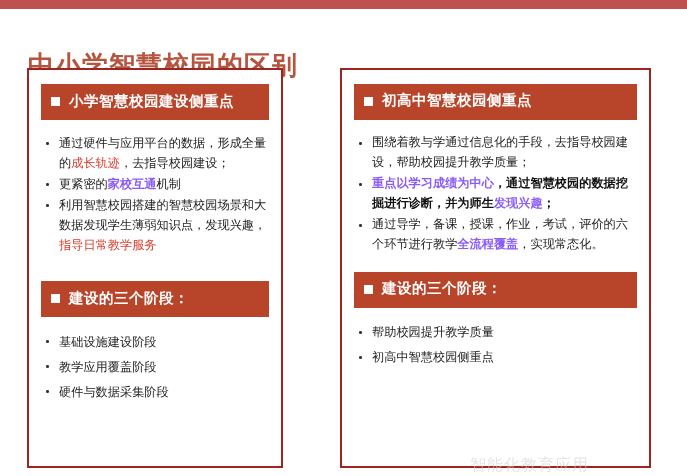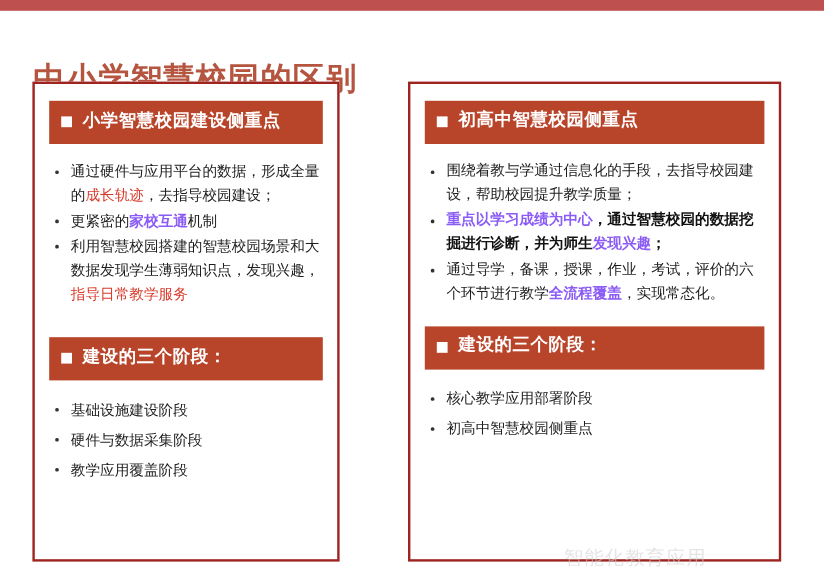--- a/index.html
+++ b/index.html
@@ -156,22 +156,22 @@
           <li><span>利用智慧校园搭建的智慧校园场景和大数据发现学生薄弱知识点，发现兴趣，</span><span class="hl">指导日常教学服务</span></li>
         </ul>
 
       <div class="sec-header sec-gap">
         <span class="sq"></span>
         <span>建设的三个阶段：</span>
       </div>
 
       <ul class="bullets compact list-gap-b">
           <li><span>基础设施建设阶段</span></li>
+          <li><span>教学应用覆盖阶段</span></li>
           <li><span>硬件与数据采集阶段</span></li>
-          <li><span>教学应用覆盖阶段</span></li>
         </ul>
 
     </div>
   </div>
 
   <div class="panel panel-right">
     <div class="panel-inner">
 
       <div class="sec-header">
         <span class="sq"></span>
@@ -183,21 +183,21 @@
           <li><span class="hl-bold">重点以学习成绩为中心</span><span class="bold">，通过智慧校园的数据挖掘进行诊断，并为师生</span><span class="hl-bold">发现兴趣</span><span class="bold">；</span></li>
           <li><span>通过导学，备课，授课，作业，考试，评价的六个环节进行教学</span><span class="hl-bold">全流程覆盖</span><span>，实现常态化。</span></li>
         </ul>
 
       <div class="sec-header sec-gap-r">
         <span class="sq"></span>
         <span>建设的三个阶段：</span>
       </div>
 
       <ul class="bullets compact list-gap-b">
-          <li><span>核心教学应用部署阶段</span></li>
+          <li><span>帮助校园提升教学质量</span></li>
           <li><span>初高中智慧校园侧重点</span></li>
         </ul>
 
     </div>
   </div>
 
 </div>
 
 <div class="watermark">智能化教育应用</div>
 

